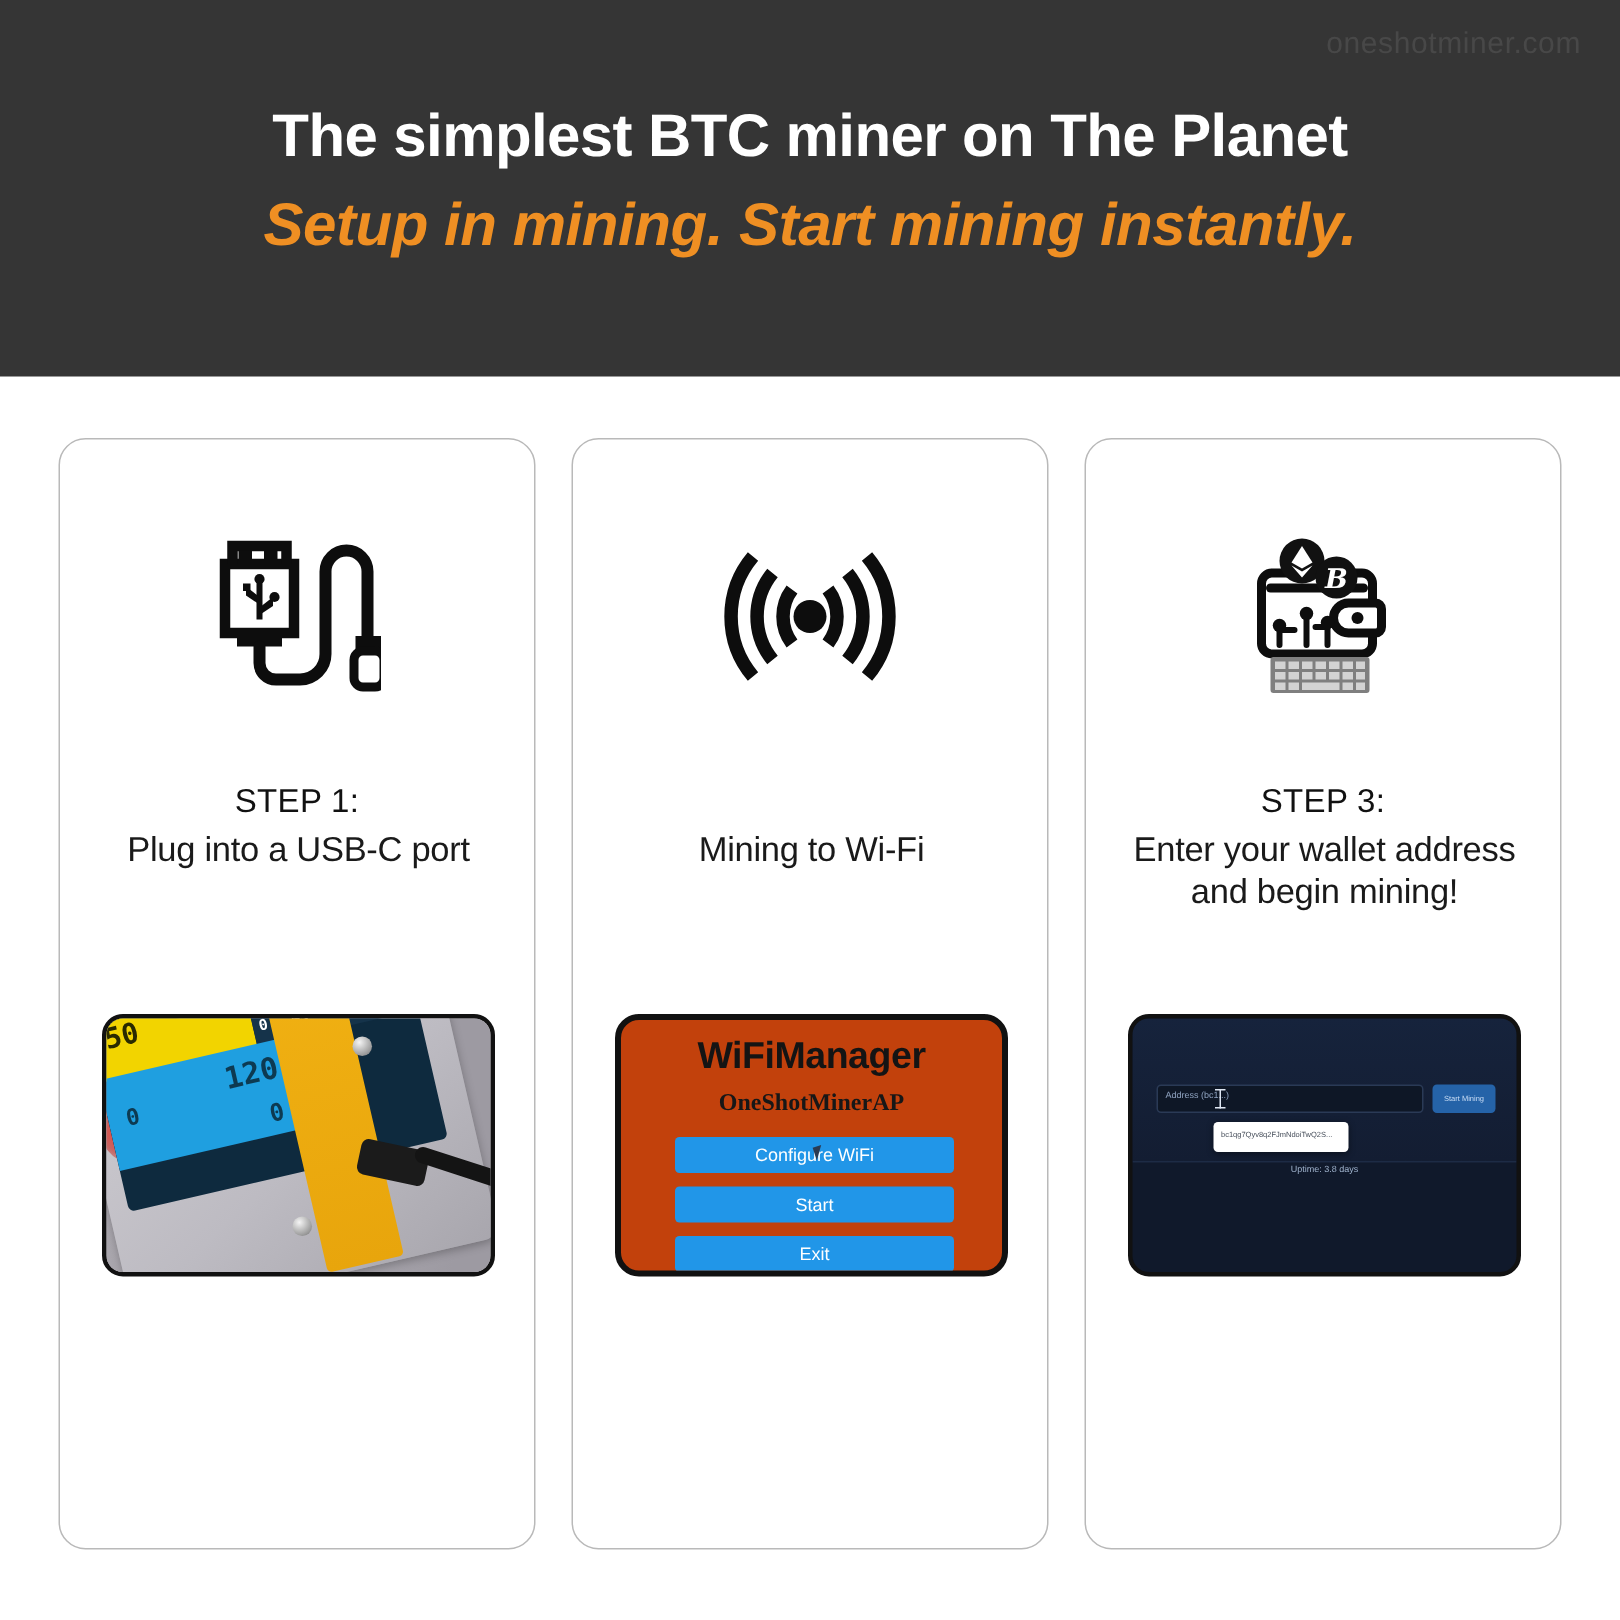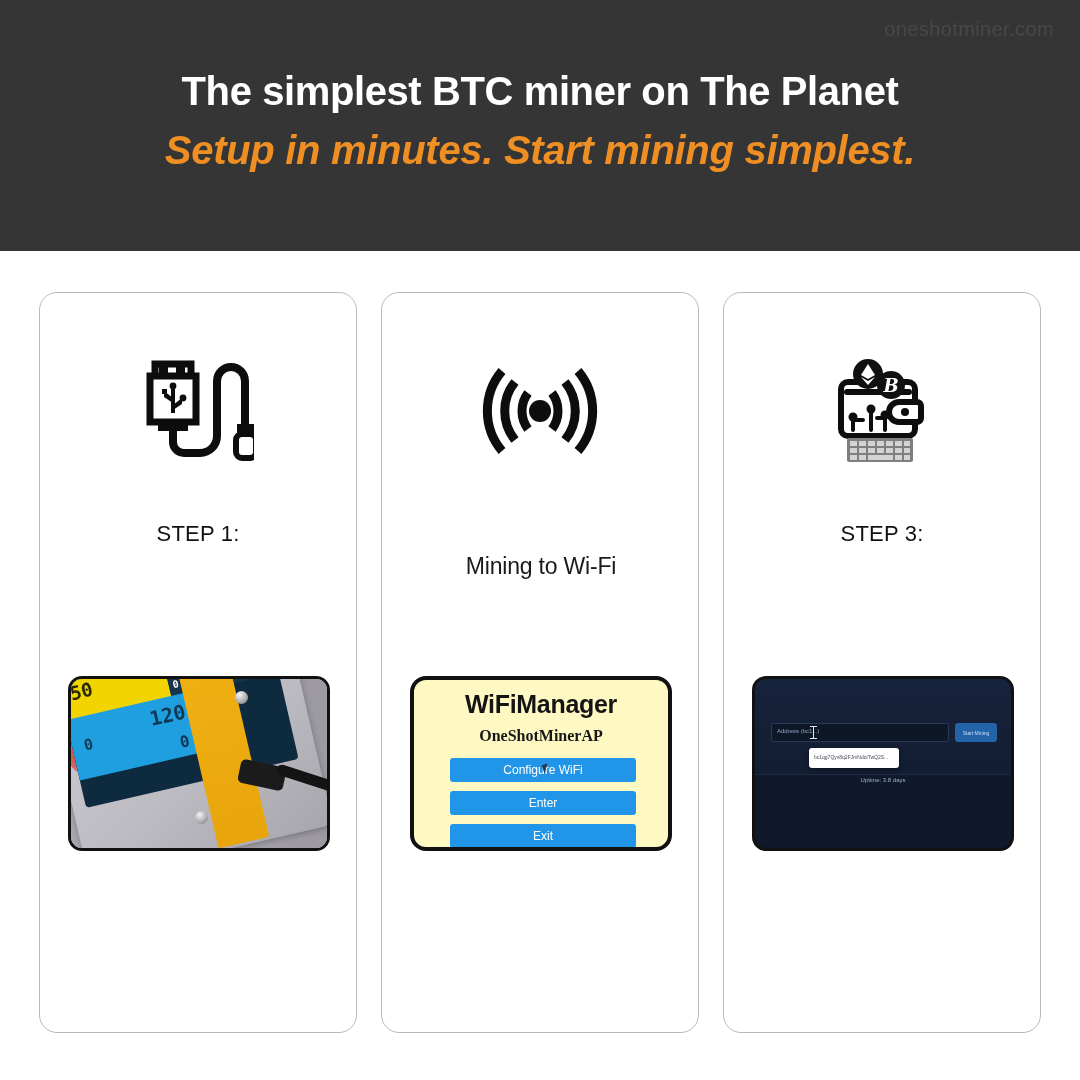--- a/index.html
+++ b/index.html
@@ -219,21 +219,21 @@
     border-radius: 6px;
     transform: rotate(18deg);
   }
 
   
   .wifimgr {
     width: 100%;
     height: 100%;
     border: 4px solid #111111;
     border-radius: 16px;
-    background: #fef9c3;
+    background: #c2410c;
     position: relative;
     overflow: hidden;
   }
   .wm-title {
     position: absolute;
     left: 0; top: 10px;
     width: 100%;
     text-align: center;
     font-size: 25px;
     font-weight: bold;
@@ -362,21 +362,21 @@
 
   
   svg { display: block; }
 </style>
 </head>
 <body>
 
 <div class="header">
   <div class="watermark">oneshotminer.com</div>
   <div class="header-title">The simplest BTC miner on The Planet</div>
-  <div class="header-subtitle">Setup in minutes. Start mining simplest.</div>
+  <div class="header-subtitle">Setup in mining. Start mining instantly.</div>
 </div>
 
 <div class="cards">
 
   <div class="card">
     <div class="card-icon">
       <svg width="112" height="106" viewBox="0 0 112 106">
 
         <rect x="8" y="18" width="46" height="46" fill="#ffffff" stroke="#0d0d0d" stroke-width="7"></rect>
 
@@ -395,20 +395,21 @@
 
         <rect x="16" y="64" width="30" height="9" fill="#0d0d0d"></rect>
 
         <path d="M31 73 V84 a11 11 0 0 0 11 11 h16 a17 17 0 0 0 17 -17 V23 a14 14 0 0 1 14 -14 a14 14 0 0 1 14 14 V72" fill="none" stroke="#0d0d0d" stroke-width="8" stroke-linecap="round"></path>
 
         <rect x="95" y="66" width="18" height="10" fill="#0d0d0d"></rect>
         <rect x="94" y="76" width="20" height="24" rx="6" fill="#ffffff" stroke="#0d0d0d" stroke-width="6"></rect>
       </svg>
     </div>
     <div class="card-step">STEP 1:</div>
+    <div class="card-desc">Plug into a USB-C port</div>
 
     <div class="thumb">
       <div class="photo-device">
         <div class="dev-bg"></div>
         <div class="dev-case"></div>
         <div class="dev-led"></div>
         <div class="dev-screen">
           <div class="scr-yellow"></div>
           <div class="scr-dark"></div>
           <div class="scr-blue"></div>
@@ -446,21 +447,21 @@
         <circle cx="60" cy="50" r="11" fill="#0d0d0d"></circle>
       </svg>
     </div>
     <div class="card-desc">Mining to Wi-Fi</div>
 
     <div class="thumb">
       <div class="wifimgr">
         <div class="wm-title">WiFiManager</div>
         <div class="wm-ssid">OneShotMinerAP</div>
         <div class="wm-btn wm-btn-1">Configure WiFi</div>
-        <div class="wm-btn wm-btn-2">Enter</div>
+        <div class="wm-btn wm-btn-2">Start</div>
         <div class="wm-btn wm-btn-3">Exit</div>
         <div class="wm-cursor"></div>
       </div>
     </div>
   </div>
 
   <div class="card">
     <div class="card-icon">
       <svg width="110" height="110" viewBox="0 0 110 110">
 
@@ -507,20 +508,21 @@
           <rect x="77" y="92" width="6" height="5"></rect>
           <rect x="23" y="99" width="7" height="5"></rect>
             <rect x="32" y="99" width="7" height="5"></rect>
           <rect x="41" y="99" width="25" height="5"></rect>
           <rect x="68" y="99" width="7" height="5"></rect>
             <rect x="77" y="99" width="6" height="5"></rect>
         </g>
       </svg>
     </div>
     <div class="card-step">STEP 3:</div>
+    <div class="card-desc">Enter your wallet address and begin mining!</div>
 
     <div class="thumb">
       <div class="dashboard">
         <div class="db-top"></div>
         <div class="db-field">
           <div class="db-field-label">Address (bc1...)</div>
         </div>
         <div class="db-caret"></div>
         <div class="db-btn">Start Mining</div>
         <div class="db-suggest">

